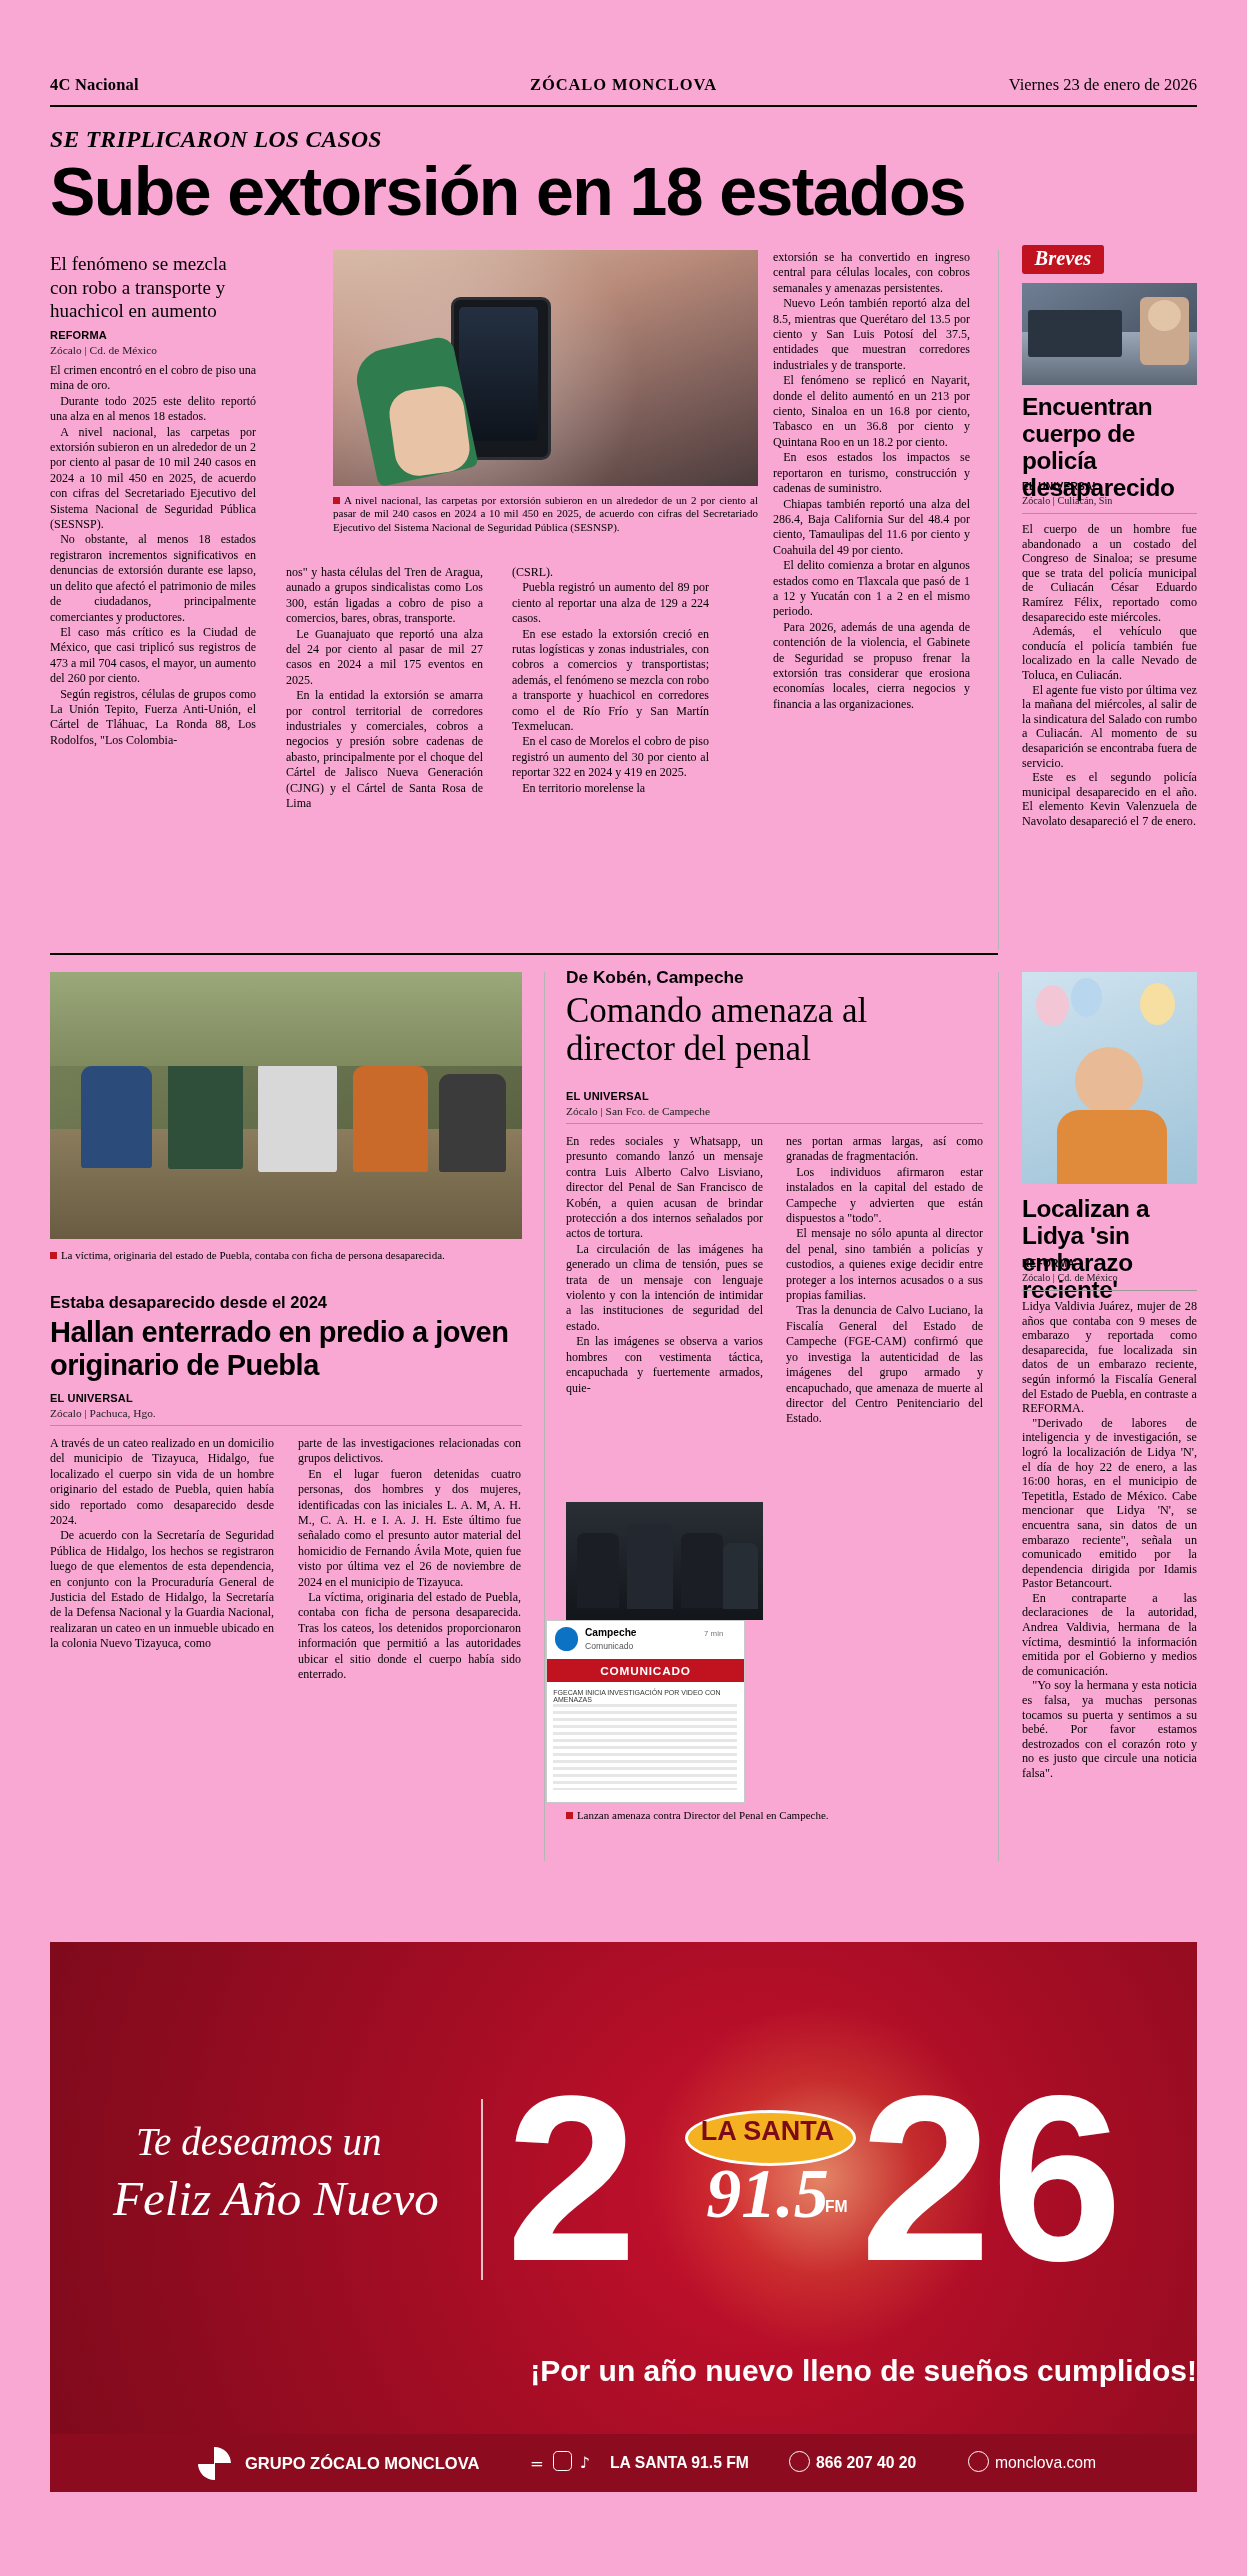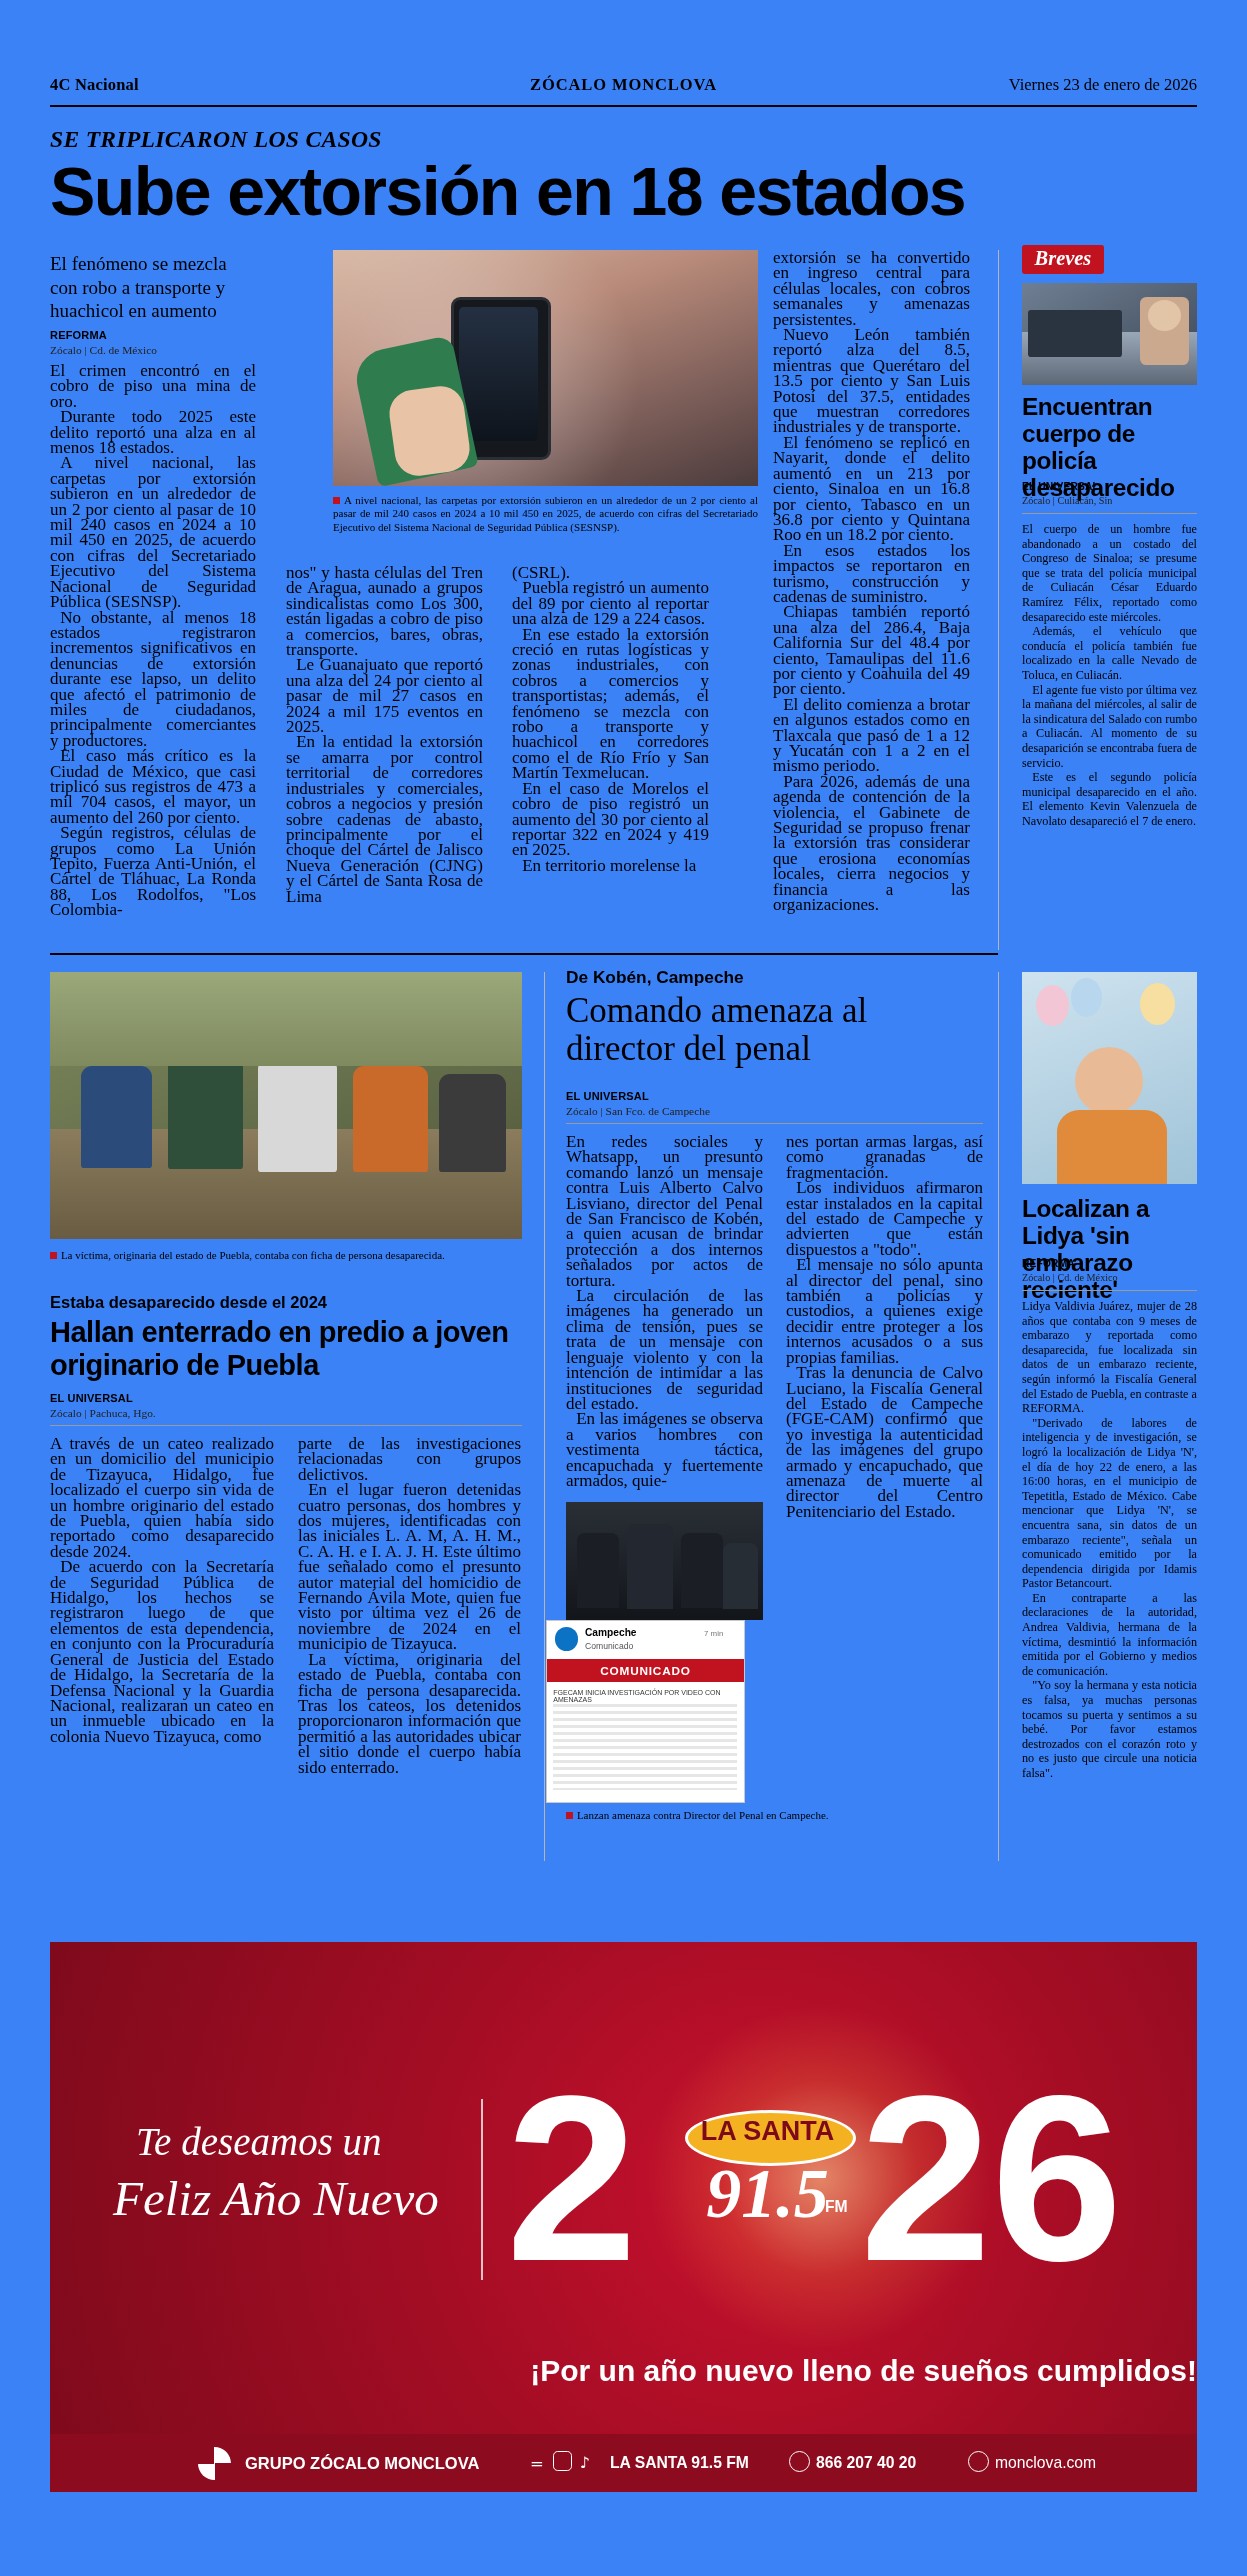--- a/index.html
+++ b/index.html
@@ -1,18 +1,18 @@
 <!DOCTYPE html>
 <html style="font-size:12.6px"><head>
 <meta charset="utf-8">
 <style>
   html,body{margin:0;padding:0;background:#b0b0b0;}
   body{font-family:"Liberation Serif", serif;}
   .page{
-    width:1248px; height:2576px; background:#3b82f6; position:relative;
+    width:1248px; height:2576px; background:#f9a8d4; position:relative;
     margin:0 auto; overflow:hidden;
   }
   .inner{position:absolute; left:50px; top:0; width:1147px; height:2576px;}
 
   
   .masthead{position:absolute; left:0; top:75px; width:1147px; height:27px;
     font-family:"Liberation Serif", serif; font-size:16.5px; color:#000;}
   .masthead .left{position:absolute; left:0; top:0; font-weight:bold; letter-spacing:0.2px;}
   .masthead .center{position:absolute; left:0; width:1147px; text-align:center; top:0; font-weight:bold; letter-spacing:0.9px;}
   .masthead .right{position:absolute; right:0; top:0;}
@@ -21,21 +21,21 @@
   
   .kicker{position:absolute; left:0; top:126px; font-family:"Liberation Serif", serif;
     font-weight:bold; font-style:italic; font-size:23.6px; letter-spacing:0.3px;}
   .headline{position:absolute; left:0; top:154px; width:1147px;
     font-family:"Liberation Sans", sans-serif; font-weight:bold;
     font-size:68px; line-height:74px; letter-spacing:-1.6px;}
   .deck{position:absolute; left:0; top:252px; width:206px;
     font-family:"Liberation Serif", serif; font-size:19px; line-height:23.6px;}
 
   
-  .col{position:absolute; font-family:"Liberation Serif", serif; font-size:17px;
+  .col{position:absolute; font-family:"Liberation Serif", serif; font-size:12px;
     line-height:15.4px; text-align:justify; color:#000;}
   .col p{margin:0; text-indent:10.2px;}
   .col p.first{text-indent:0;}
   .credit{font-family:"Liberation Sans", sans-serif; font-weight:bold; font-size:11px;
     letter-spacing:0.2px;}
   .credit-sub{font-family:"Liberation Serif", serif; font-size:11.4px; color:#222;}
 
   .photo{position:absolute; background:#c9c9c9; overflow:hidden;}
   .cap{position:absolute; font-family:"Liberation Serif", serif; font-size:11px;
     line-height:13.4px; text-align:justify;}

